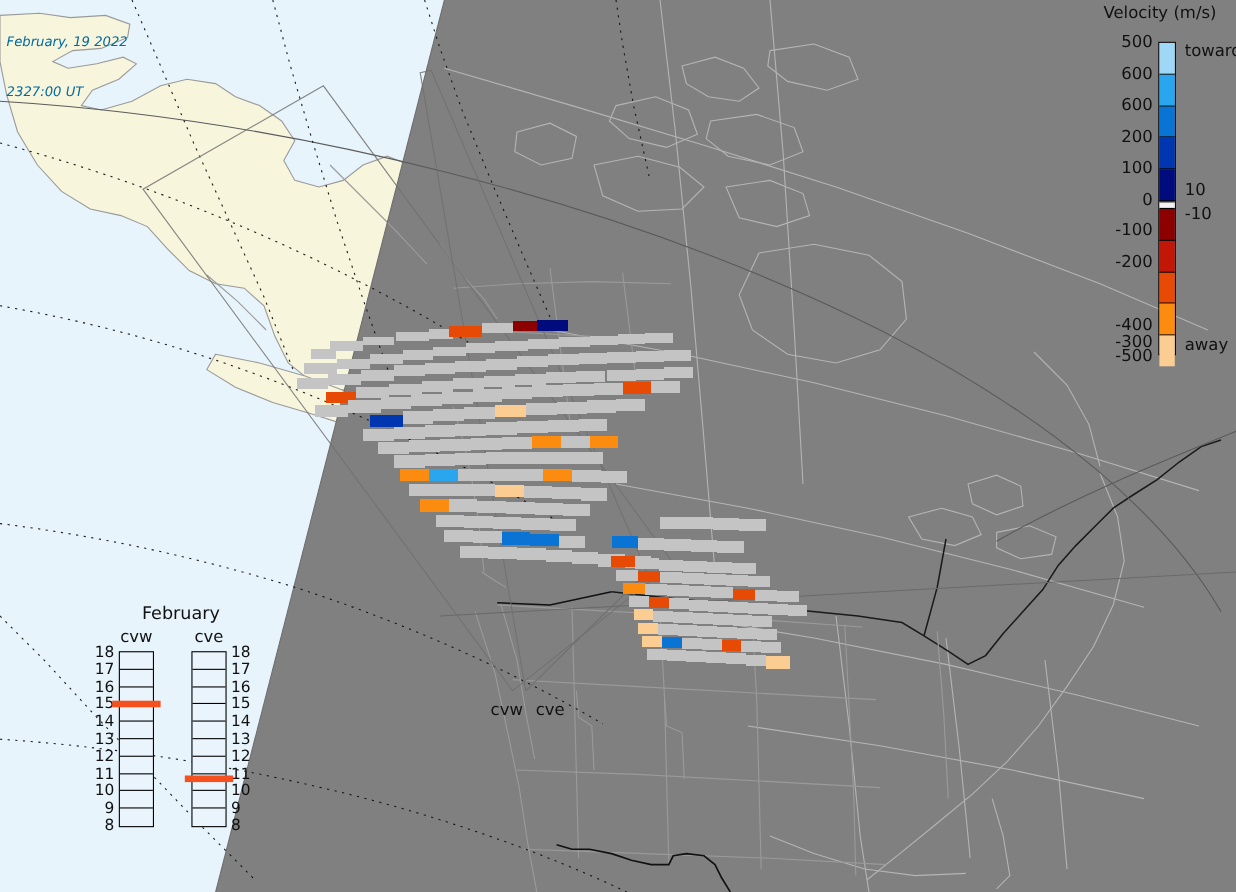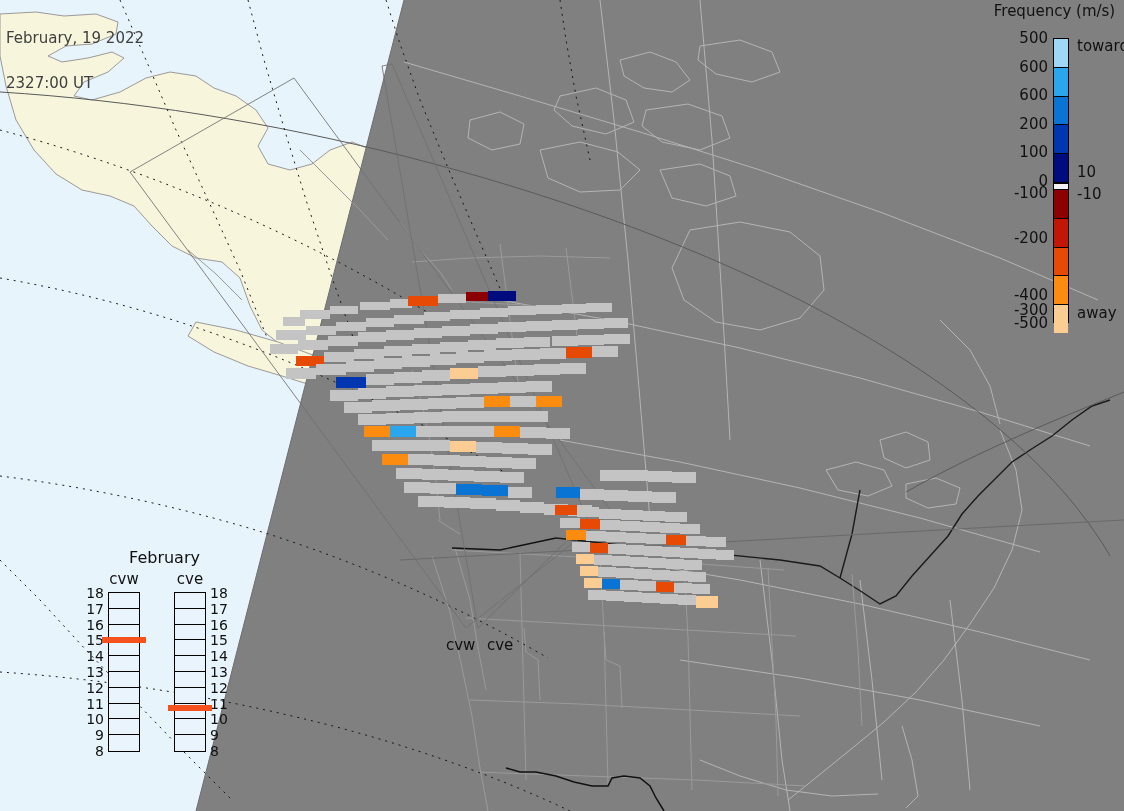--- a/index.html
+++ b/index.html
@@ -3,21 +3,21 @@
 <meta charset="utf-8">
 <title>SuperDARN Velocity Map</title>
 <style>
   html,body{margin:0;padding:0;background:#fff;}
   body{font-family:"DejaVu Sans","Liberation Sans",sans-serif;}
   #stage{position:relative;width:1124px;height:811px;overflow:hidden;background:#e8f4fc;}
   #mapsvg{position:absolute;left:0;top:0;width:1124px;height:811px;}
 
   
   #timestamp{position:absolute;left:6px;top:1px;z-index:40;line-height:15px;
-             font-size:15px;color:#404040;white-space:pre;}
+             font-size:12px;color:#0369a1;white-space:pre;font-style:italic;}
   #timestamp div{letter-spacing:0px;}
 
   
   #cbpanel{position:absolute;left:985px;top:0;width:139px;height:811px;z-index:30;}
   #cbtitle{position:absolute;left:0;top:2px;width:139px;text-align:center;
            font-size:15px;color:#111;}
   #cbbar{position:absolute;left:68px;top:38px;width:16px;height:285px;
          border:1px solid #000;box-sizing:border-box;}
   #cbbar .sw{width:100%;}
   #cbticks{position:absolute;left:0px;top:0px;width:63px;height:667px;}
@@ -496,42 +496,42 @@
         <span style="top: 155.6px; left: 0px;">11</span>
         <span style="top: 171.4px; left: 0px;">10</span>
         <span style="top: 187.2px; left: 0px;">9</span>
         <span style="top: 203px; left: 0px;">8</span>
       </div>
   <div class="fmark" style="background: rgb(244, 81, 30); left: 20px; top: 89.4px;"></div>
       <div class="fmark" style="background: rgb(244, 81, 30); left: 86px; top: 157.34px;"></div>
     </div>
 
   <div id="cbpanel">
-    <div id="cbtitle">Frequency (m/s)</div>
+    <div id="cbtitle">Velocity (m/s)</div>
     <div id="cbbar">
         <div class="sw" style="background: rgb(159, 216, 246); height: 27.8px; border-bottom: 1px solid rgb(0, 0, 0);"></div>
         <div class="sw" style="background: rgb(42, 166, 239); height: 27.8px; border-bottom: 1px solid rgb(0, 0, 0);"></div>
         <div class="sw" style="background: rgb(10, 116, 212); height: 27.8px; border-bottom: 1px solid rgb(0, 0, 0);"></div>
         <div class="sw" style="background: rgb(0, 55, 176); height: 27.8px; border-bottom: 1px solid rgb(0, 0, 0);"></div>
         <div class="sw" style="background: rgb(0, 11, 126); height: 27.8px; border-bottom: 1px solid rgb(0, 0, 0);"></div>
         <div style="height: 5px; background: rgb(242, 242, 242); border-top: 1px solid rgb(0, 0, 0); border-bottom: 1px solid rgb(0, 0, 0);"></div>
         <div class="sw" style="background: rgb(140, 0, 0); height: 27.8px; border-bottom: 1px solid rgb(0, 0, 0);"></div>
         <div class="sw" style="background: rgb(194, 22, 6); height: 27.8px; border-bottom: 1px solid rgb(0, 0, 0);"></div>
         <div class="sw" style="background: rgb(230, 74, 5); height: 27.8px; border-bottom: 1px solid rgb(0, 0, 0);"></div>
         <div class="sw" style="background: rgb(251, 140, 16); height: 27.8px; border-bottom: 1px solid rgb(0, 0, 0);"></div>
         <div class="sw" style="background: rgb(251, 205, 147); height: 27.8px; border-bottom: none;"></div>
       </div>
     <div id="cbticks">
         <span style="top: 38px;">500</span>
         <span style="top: 66.5px;">600</span>
         <span style="top: 95px;">600</span>
         <span style="top: 123.5px;">200</span>
         <span style="top: 152px;">100</span>
         <span style="top: 180.5px;">0</span>
-        <span style="top: 193px;">-100</span>
+        <span style="top: 209px;">-100</span>
         <span style="top: 237.5px;">-200</span>
         <span style="top: 266px; margin-top: 44px;">-300</span>
         <span style="top: 294.5px;">-400</span>
         <span style="top: 323px;">-500</span>
       </div>
     <div class="cbside" id="cb-toward" style="left:92px;top:46px">toward</div>
     <div class="cbside" id="cb-away" style="left:92px;top:313px">away</div>
     <div class="cbside" id="cb-hi" style="left:92px;top:172px">10</div>
     <div class="cbside" id="cb-lo" style="left:92px;top:194px">-10</div>
   </div>

